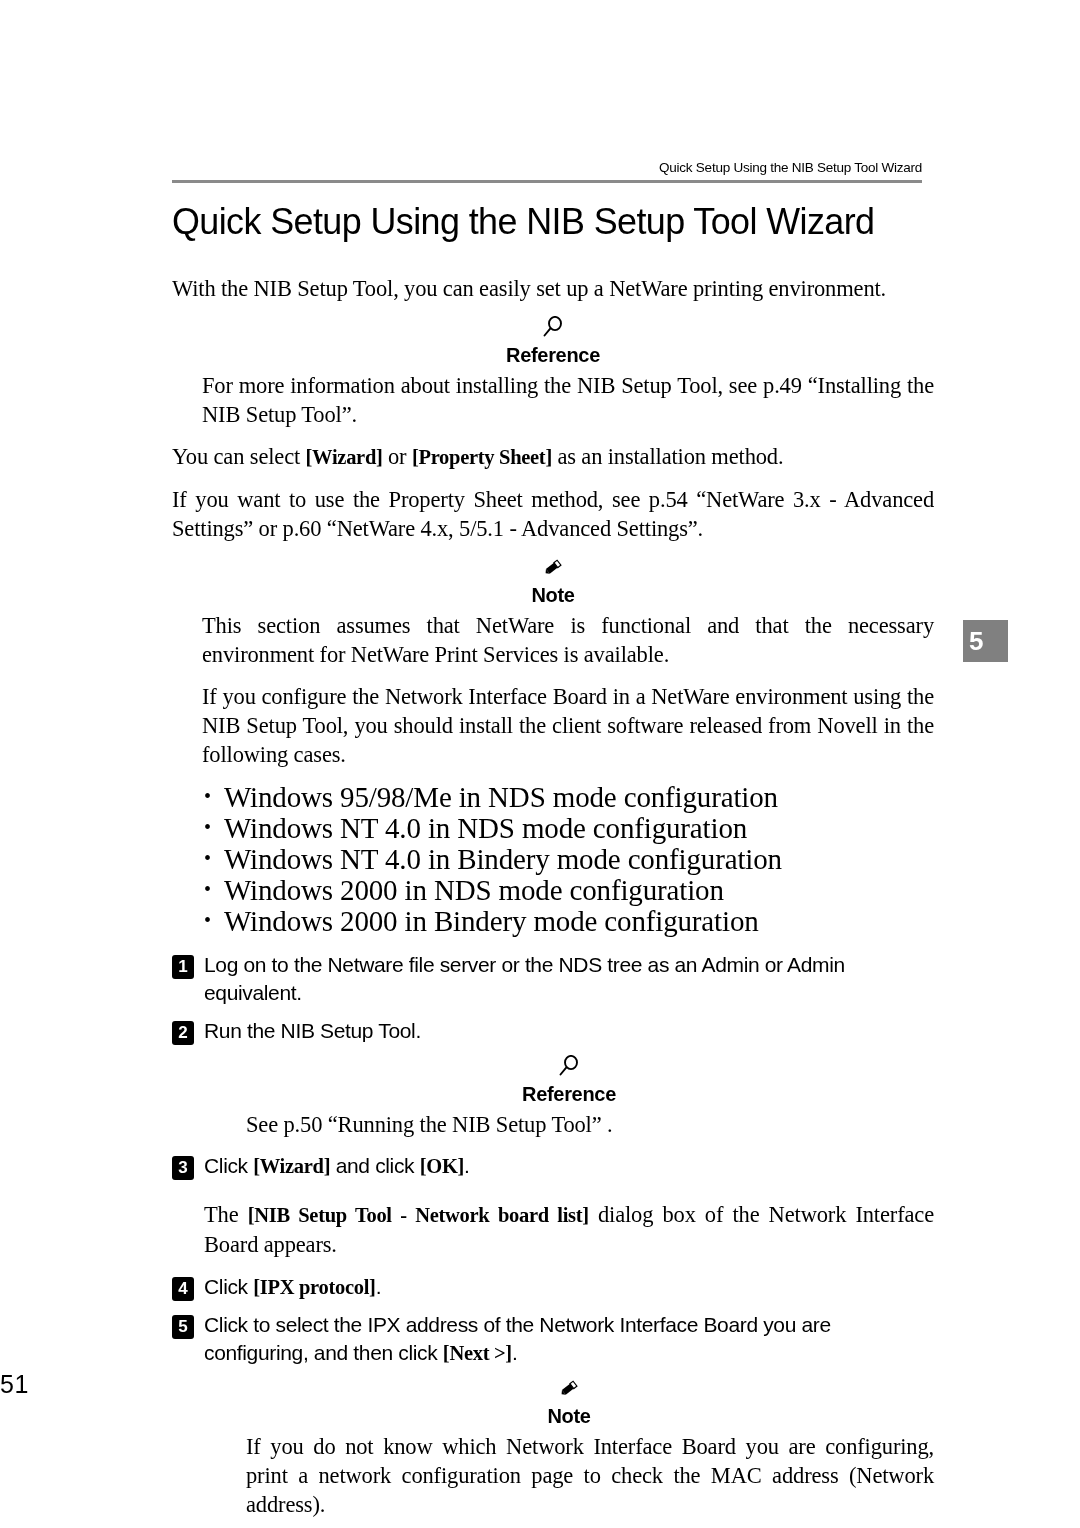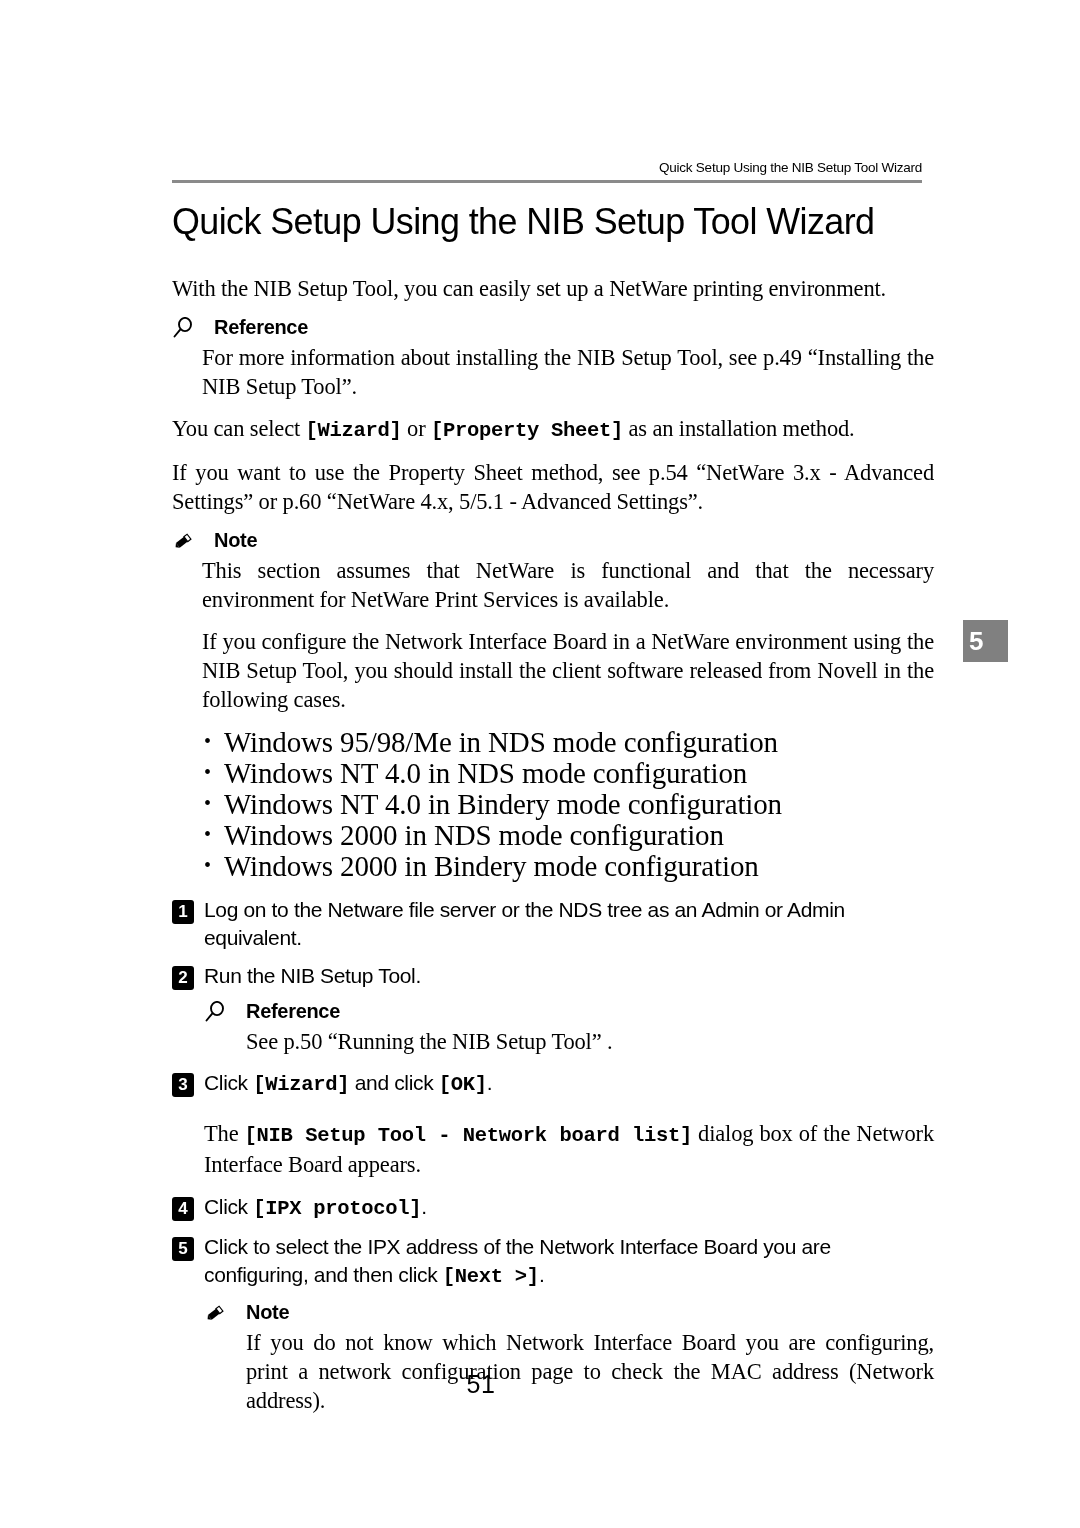--- a/index.html
+++ b/index.html
@@ -88,32 +88,33 @@
     font-size: 22.5px;
     line-height: 29px;
     margin: 0 0 13px 0;
     text-align: justify;
     letter-spacing: -0.15px;
   }
   p.body-par.last-ragged { text-align: left; }
 
   
   .ui-token {
-    font-family: Liberation Mono, monospace;
+    font-family: Liberation Serif, serif;
     font-weight: bold;
     font-size: 20.5px;
     letter-spacing: -0.3px;
   }
 
   
   .callout-head {
     display: flex;
     align-items: center;
-    gap: 20px;
+    gap: 6px;
     margin: 4px 0 4px 0;
+    flex-direction: column;
   }
   .callout-head .label {
     font-family: "Liberation Sans", sans-serif;
     font-weight: bold;
     font-size: 20px;
     letter-spacing: -0.3px;
   }
   .callout-body {
     margin: 0 0 13px 30px;
     font-family: "Liberation Serif", serif;
@@ -195,21 +196,21 @@
     text-align: justify;
     letter-spacing: -0.15px;
   }
 
   
   .page-number {
     position: absolute;
     left: 0;
     top: 1370px;
     width: 962px;
-    text-align: center;
+    text-align: left;
     font-family: "Liberation Sans", sans-serif;
     font-size: 25px;
     letter-spacing: 0.5px;
   }
 </style>
 </head>
 <body>
 
 <div class="page">
 

